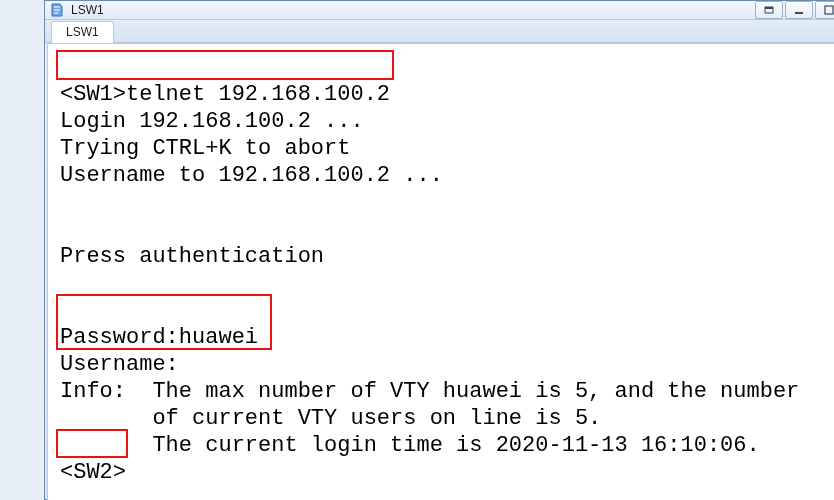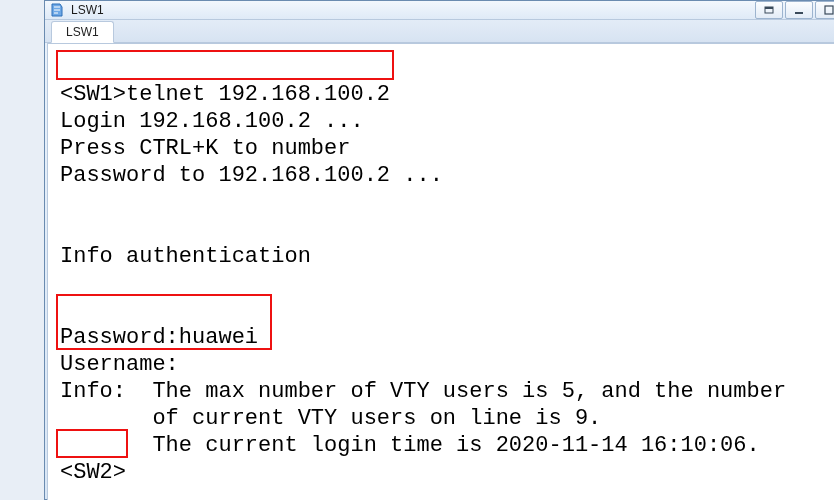--- a/index.html
+++ b/index.html
@@ -159,32 +159,32 @@
     <div class="tab">
       <span>LSW1</span>
     </div>
   </div>
 
   <div class="console-wrap">
     <div class="console">
       <div class="console-inner">
 <span>&lt;SW1&gt;telnet 192.168.100.2</span>
 <span>Login 192.168.100.2 ...</span>
-<span>Press CTRL+K to number</span>
-<span>Password to 192.168.100.2 ...</span>
+<span>Trying CTRL+K to abort</span>
+<span>Username to 192.168.100.2 ...</span>
 <span></span>
 <span></span>
-<span>Info authentication</span>
+<span>Press authentication</span>
 <span></span>
 <span></span>
 <span>Password:huawei</span>
 <span>Username:</span>
-<span>Info:  The max number of VTY users is 5, and the number</span>
-<span>       of current VTY users on line is 9.</span>
-<span>       The current login time is 2020-11-14 16:10:06.</span>
+<span>Info:  The max number of VTY huawei is 5, and the number</span>
+<span>       of current VTY users on line is 5.</span>
+<span>       The current login time is 2020-11-13 16:10:06.</span>
 <span>&lt;SW2&gt;</span>
         
         <div class="hl" style="left:8px; top:6px; width:338px; height:30px;"></div>
         <div class="hl" style="left:8px; top:250px; width:216px; height:56px;"></div>
         <div class="hl" style="left:8px; top:385px; width:72px; height:29px;"></div>
         
       </div>
     </div>
     <div class="vscroll">
         <div class="thumb"></div>

